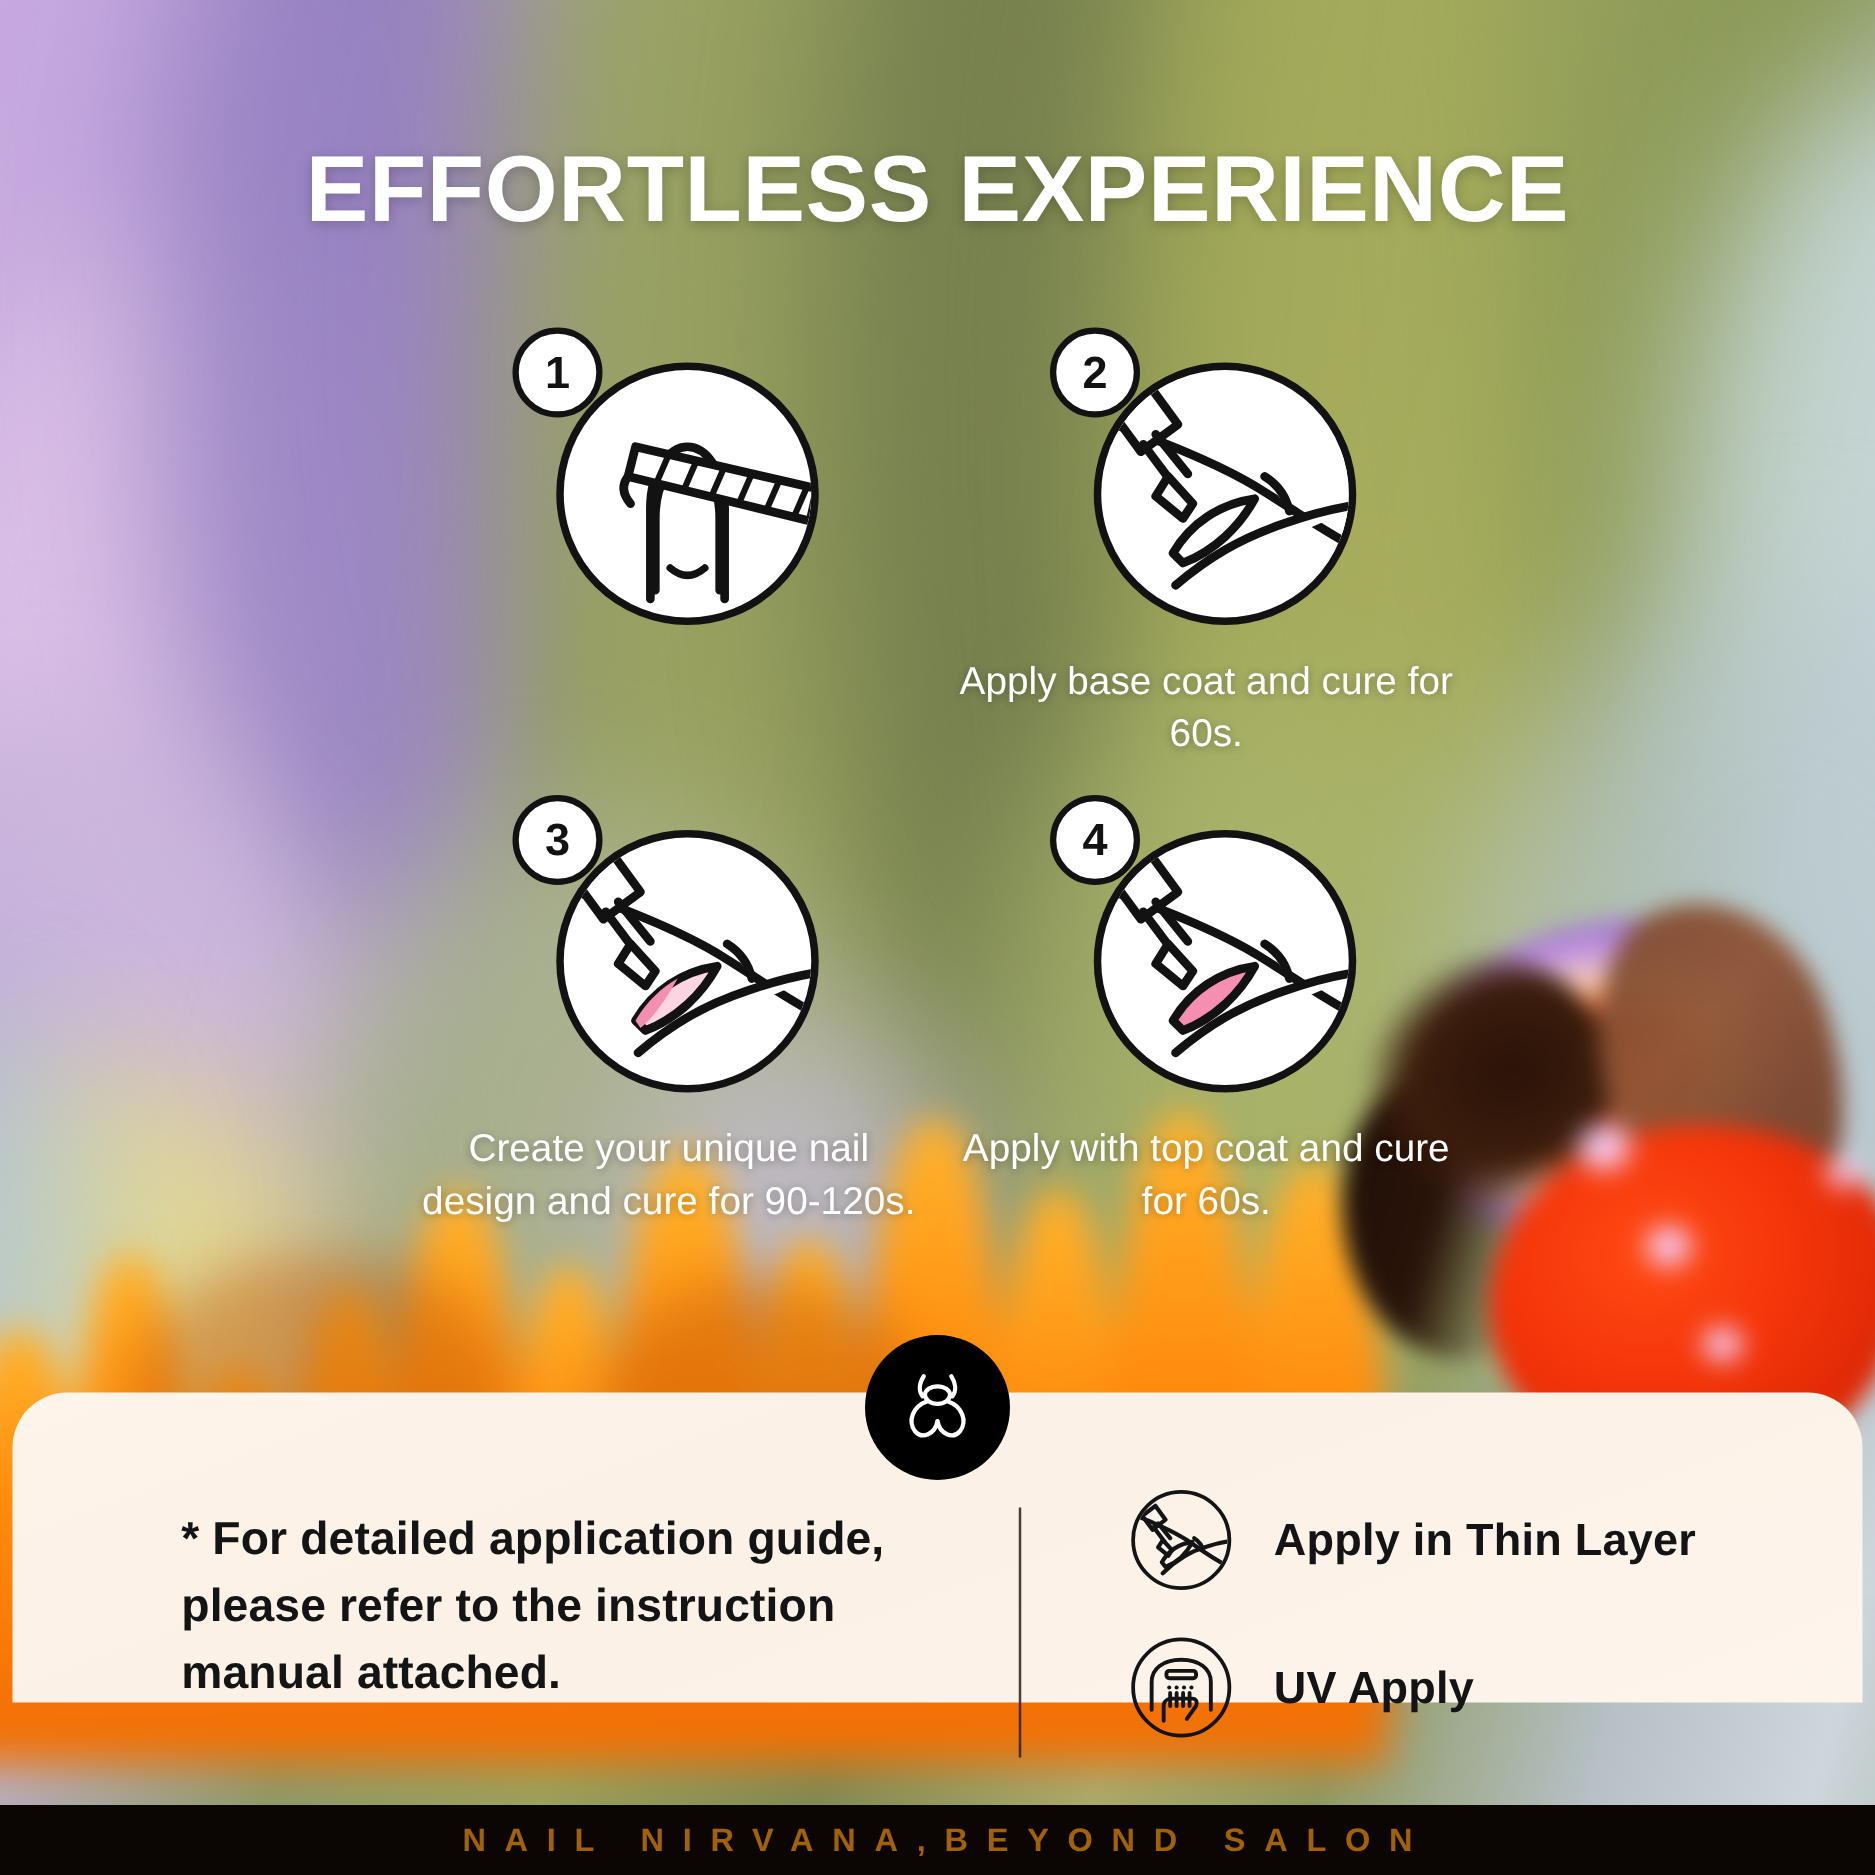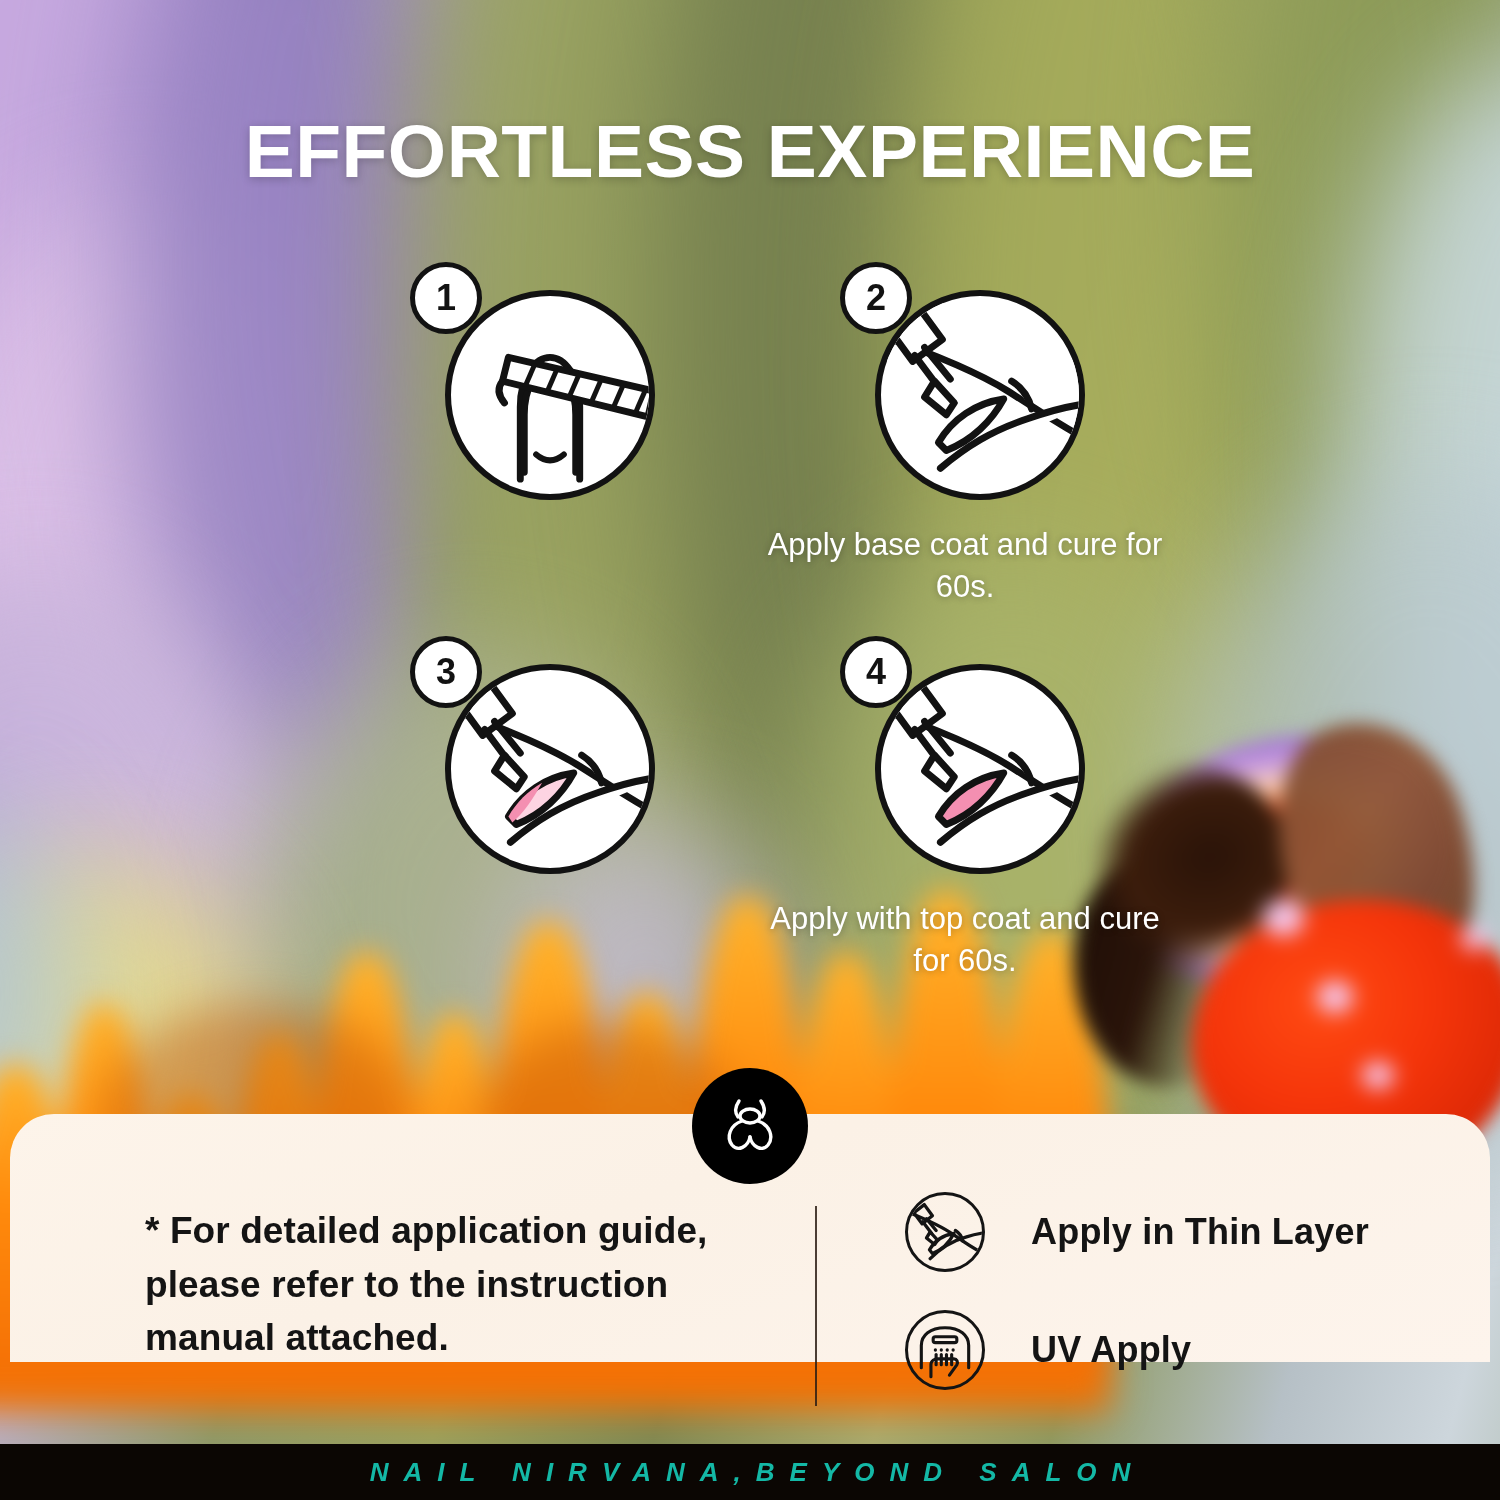--- a/index.html
+++ b/index.html
@@ -107,33 +107,33 @@
     background:linear-gradient(160deg,#fdf4ea 0%,#fbf1e6 40%,#fdf4ec 100%);
     border-radius:44px 44px 0 0;
     z-index:4;
   }
   .note{
     position:absolute;left:135px;top:90px;width:640px;
     color:#141414;font-size:37px;line-height:1.45;font-weight:bold;letter-spacing:.1px;
   }
   .divider{position:absolute;left:805px;top:92px;width:2px;height:200px;background:#2b1d14;opacity:.85;}
   .features{position:absolute;left:895px;top:78px;}
-  .feature{display:flex;align-items:center;margin-bottom:38px;gap:12px;}
+  .feature{display:flex;align-items:center;margin-bottom:38px;}
   .f-icon{width:80px;height:80px;border-radius:50%;border:3px solid #141414;background:transparent;
           margin-right:34px;overflow:hidden;flex:0 0 auto;}
   .f-icon svg{display:block;width:100%;height:100%;}
   .f-label{font-size:36px;color:#141414;font-weight:bold;letter-spacing:.2px;white-space:nowrap;}
 
   
   .footer{
     position:absolute;left:0;right:0;bottom:0;height:56px;background:#0b0603;z-index:7;
     display:flex;align-items:center;justify-content:center;
   }
-  .footer span{color:#14b8a6;font-size:26px;font-weight:bold;letter-spacing:15px;
-               text-indent:15px;white-space:nowrap;font-style:italic;}
+  .footer span{color:#a16207;font-size:26px;font-weight:bold;letter-spacing:15px;
+               text-indent:15px;white-space:nowrap;}
 </style>
 </head>
 <body>
 
 <div class="canvas">
 
   <div class="bg">
     <div class="bg-layer bg-base"></div>
     <div class="bg-layer">
       <div class="blob b1"></div>
@@ -261,20 +261,21 @@
                   <path d="M58 148 C66 134 78 122 92 114 C82 132 72 146 62 154 Z" fill="#f48fb1" stroke="none"></path>
                   <path d="M10 36 L40 14 L62 44 L32 66 Z"></path>
                   <path d="M34 60 L58 92"></path>
                   <path d="M44 52 L70 84"></path>
                   <path d="M54 86 L74 108 L66 120 L44 102 Z"></path>
                 </g>
               </svg>
             </div>
             <div class="num">3</div>
           </div>
+          <div class="cap">Create your unique nail design and cure for 90-120s.</div>
         </div>
 
         <div class="step">
           <div class="badge-wrap">
             <div class="circle">
               <svg viewBox="0 0 200 200">
                 <g fill="#fff" stroke="#121212" stroke-width="7" stroke-linecap="round" stroke-linejoin="round">
                   <path d="M-6 38 C40 54 96 76 128 96 C160 116 186 134 210 146"></path>
                   <path d="M60 174 C86 152 112 136 148 124 C176 114 196 110 214 108"></path>
                   <path d="M132 86 q16 10 20 28"></path>

